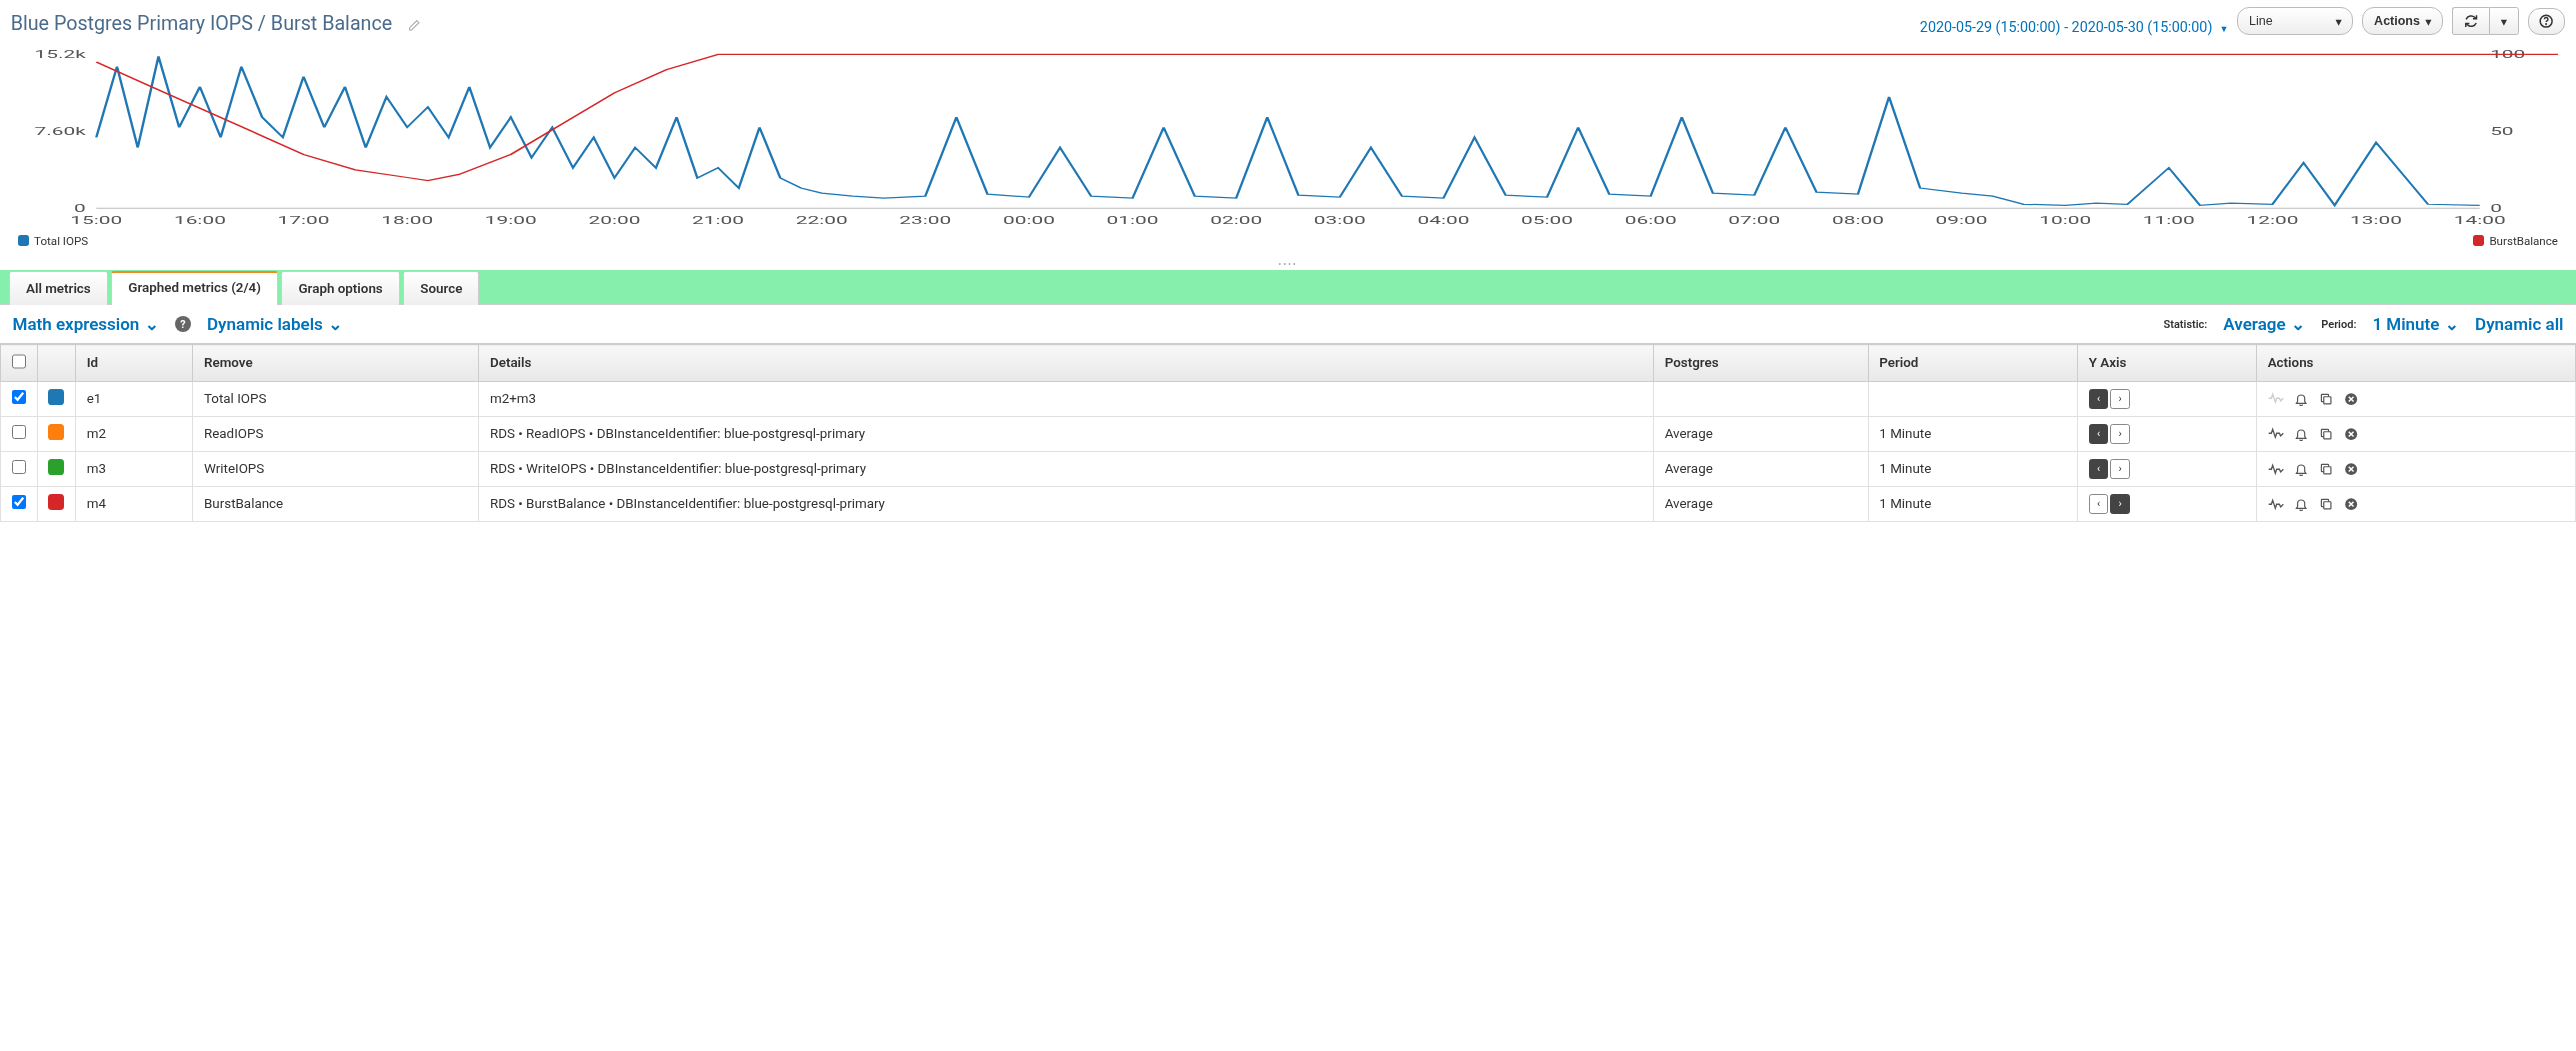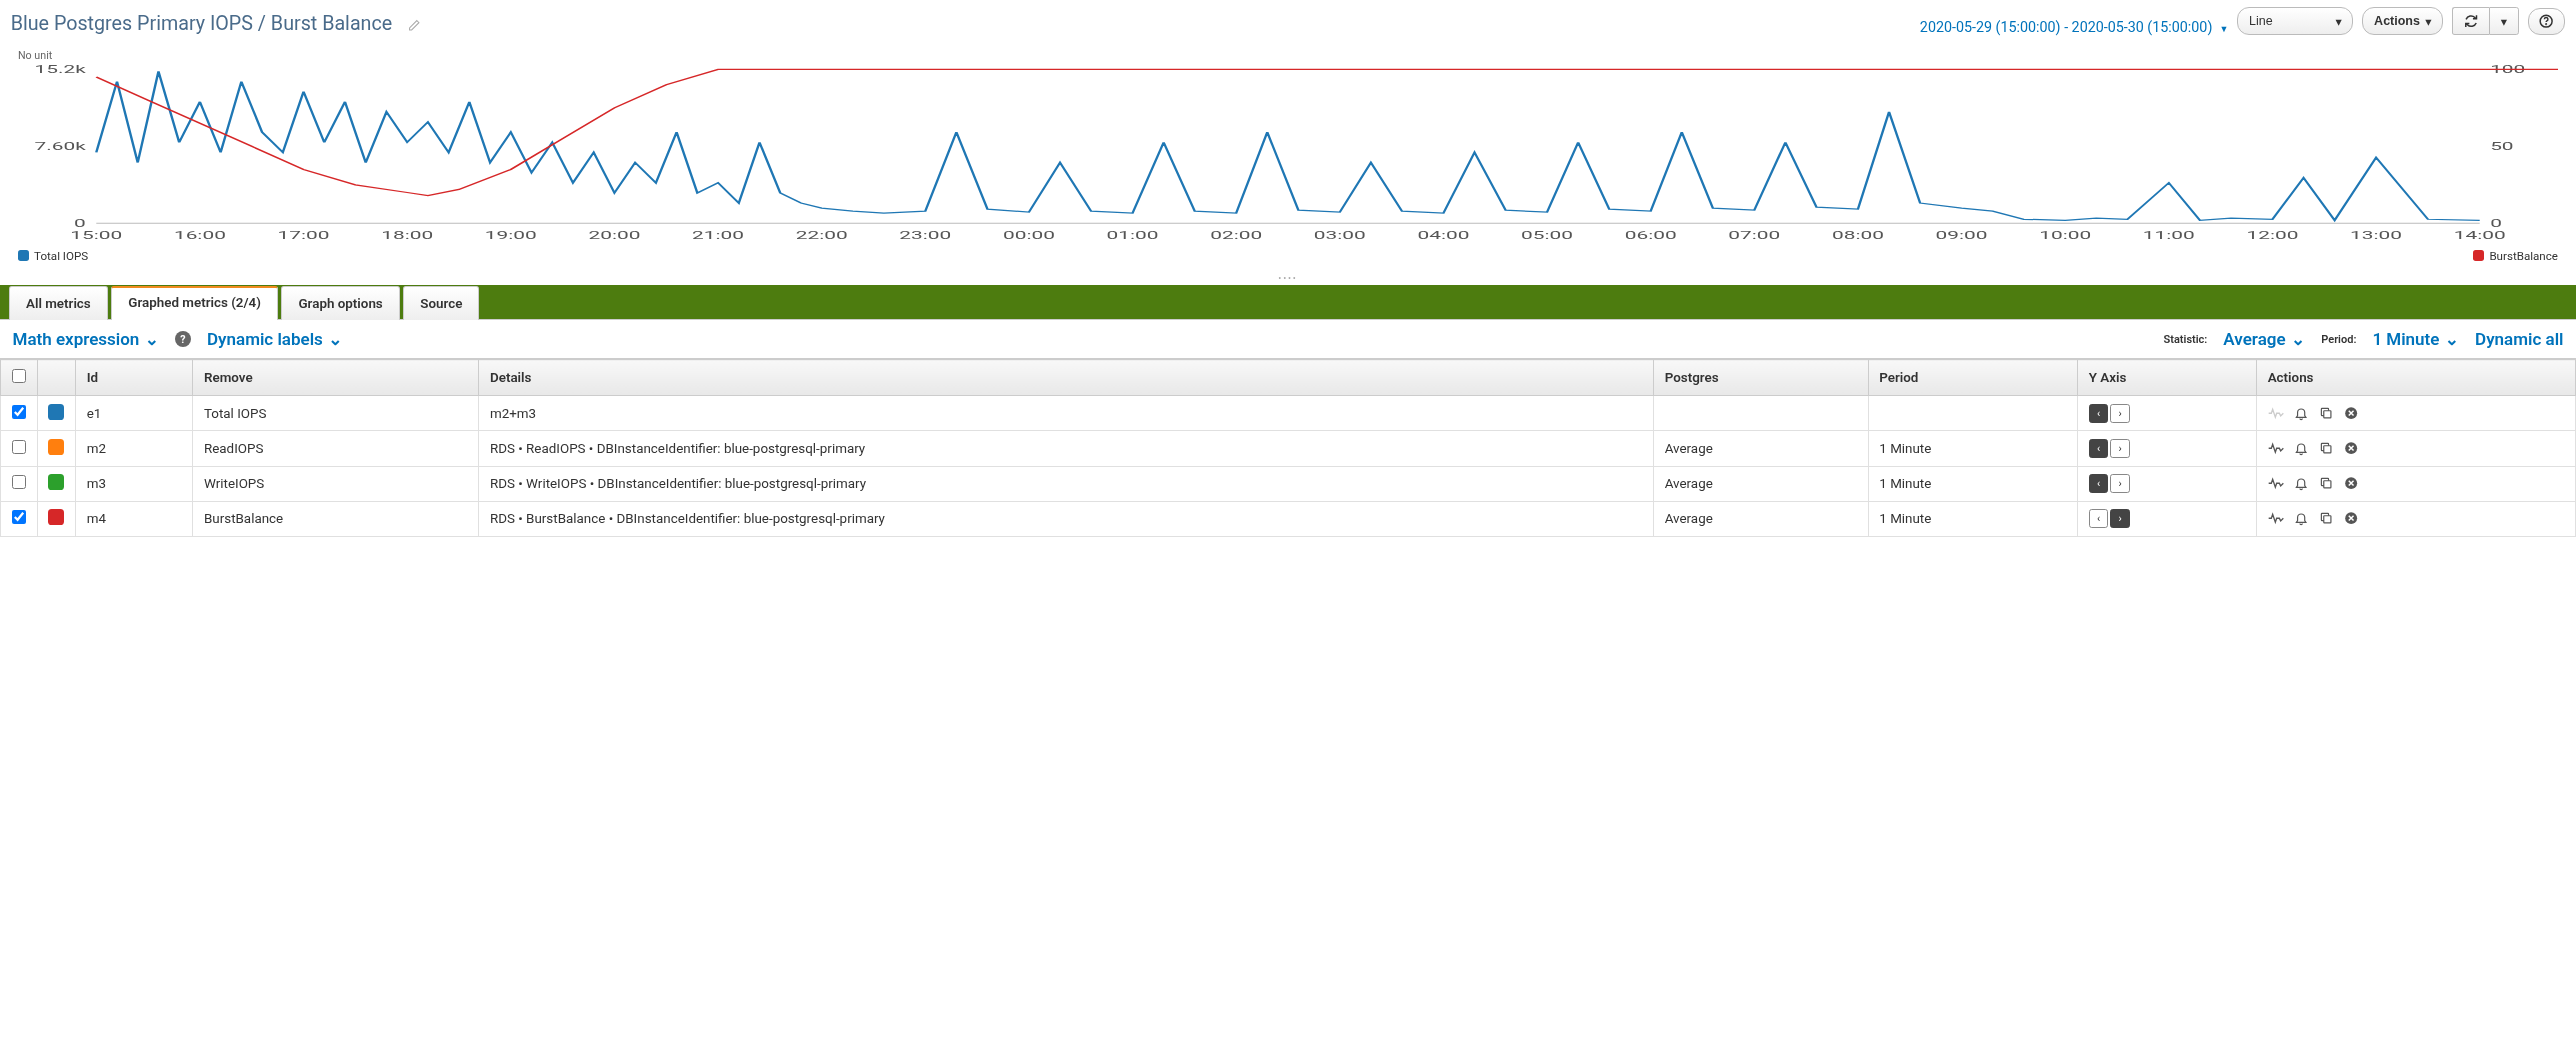--- a/index.html
+++ b/index.html
@@ -21,21 +21,21 @@
 
 .chart-area { padding: 7.2px 18px 0 18px; }
 .no-unit { font-size: 10.7px; color: #666; margin-bottom: 1.8px; margin-left: 0; }
 .chart-svg { width: 100%; height: 179px; display: block; }
 .chart-legend { display: flex; justify-content: space-between; padding: 5.4px 0 9px 0; font-size: 11.6px; }
 .legend-item { display: flex; align-items: center; gap: 5.4px; }
 .legend-swatch { width: 10.7px; height: 10.7px; border-radius: 2.7px; display: inline-block; }
 
 .drag-handle { text-align: center; color: #aaa; font-size: 9px; padding: 1.8px; cursor: ns-resize; letter-spacing: 1.8px; }
 
-.tabs { display: flex; border-bottom: 0.9px solid #ccc; padding: 0 9px; background: #4d7c0f; }
+.tabs { display: flex; border-bottom: 0.9px solid #ccc; padding: 0 9px; background: #86efac; }
 .tab { padding: 9px 16px; font-size: 13.4px; font-weight: 600; border: 0.9px solid #ccc; border-bottom: none; background: linear-gradient(#fff, #eee); margin-right: 3.6px; border-radius: 2.7px 2.7px 0 0; cursor: pointer; position: relative; top: 0.9px; }
 .tab.active { background: #fff; border-top: 2.7px solid #f08b1d; padding-top: 7.2px; }
 
 .toolbar { display: flex; align-items: center; padding: 9px 12.5px; gap: 16px; border-bottom: 0.9px solid #ccc; }
 .link-action { color: #0073bb; font-weight: 600; font-size: 17px; cursor: pointer; display: inline-flex; align-items: center; gap: 5.4px; }
 .help-circle { width: 16px; height: 16px; border-radius: 50%; background: #666; color: #fff; display: inline-flex; align-items: center; justify-content: center; font-size: 10.7px; font-weight: bold; }
 .toolbar-spacer { flex: 1; }
 .toolbar-label { font-weight: 600; font-size: 11px; }
 
 .metrics-table { width: 100%; border-collapse: collapse; }
@@ -91,21 +91,20 @@
   <button class="btn">
     <svg width="14.3" height="14.3" viewBox="0 0 24 24" fill="none" stroke="currentColor" stroke-width="2.5">
         <circle cx="12" cy="12" r="10"></circle>
         <path d="M9 9a3 3 0 1 1 4 2.8c-.7.4-1 1-1 1.7"></path>
         <circle cx="12" cy="17" r="0.5" fill="currentColor"></circle>
       </svg>
   </button>
 </div>
 
 <div class="chart-area">
-  <div class="no-unit">No unit</div>
   <svg class="chart-svg" id="chart-svg" preserveAspectRatio="none" viewBox="0 0 1460 200" style="font-size:13px">
       <text x="39" y="182" text-anchor="end" font-size="12" fill="#555">0</text>
       <text x="39" y="96" text-anchor="end" font-size="12" fill="#555">7.60k</text>
       <text x="39" y="10" text-anchor="end" font-size="12" fill="#555">15.2k</text>
       <text x="1421" y="182" text-anchor="start" font-size="12" fill="#555">0</text>
       <text x="1421" y="96" text-anchor="start" font-size="12" fill="#555">50</text>
       <text x="1421" y="10" text-anchor="start" font-size="12" fill="#555">100</text>
       <line x1="45" y1="178" x2="1415" y2="178" stroke="#bbb" stroke-width="1"></line>
       <text x="45" y="196" text-anchor="middle" font-size="12" fill="#555">15:00</text>
       <text x="104.56521739130434" y="196" text-anchor="middle" font-size="12" fill="#555">16:00</text>

